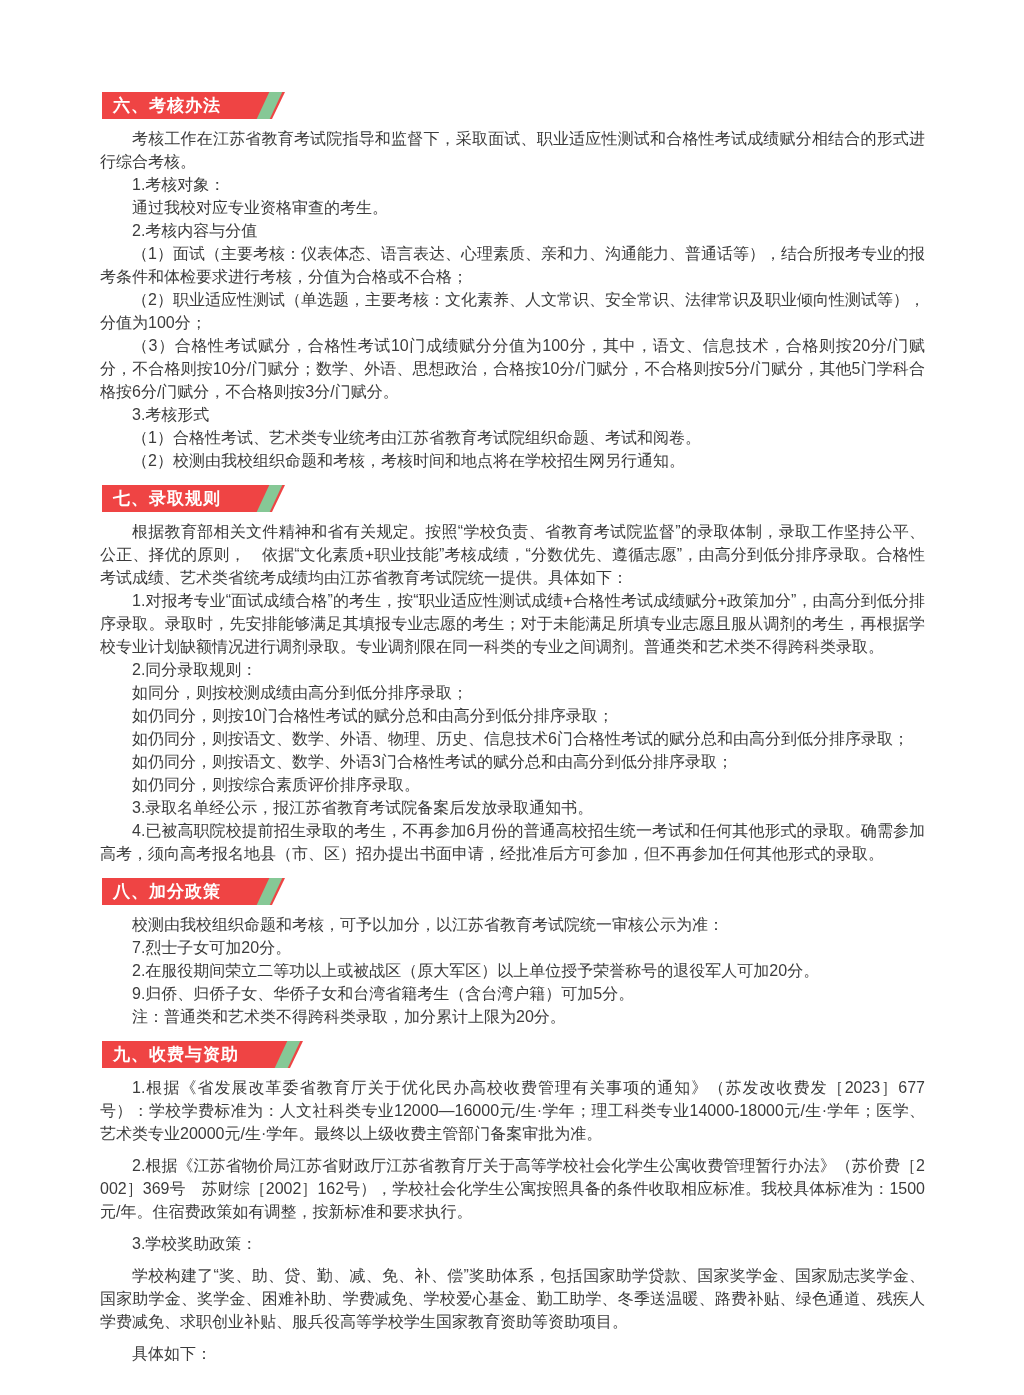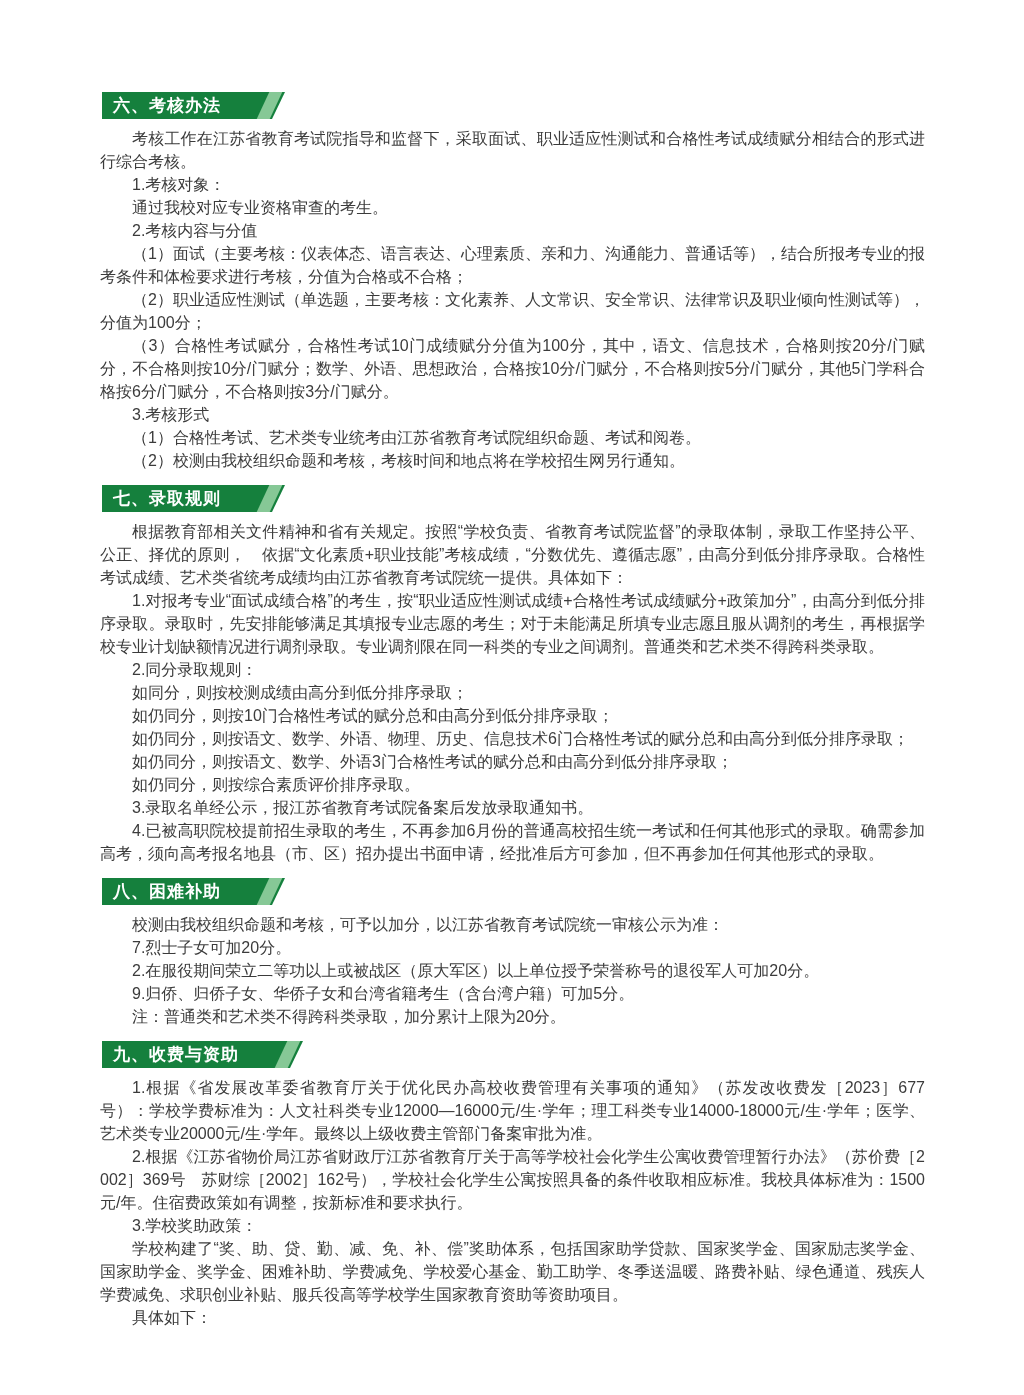--- a/index.html
+++ b/index.html
@@ -25,21 +25,21 @@
   }
   .section { margin: 0; }
   .banner {
     position: relative;
     display: inline-block;
     box-sizing: border-box;
     height: 27px;
     line-height: 27px;
     padding: 0 64px 0 11px;
     margin: 13px 0 8px 2px;
-    background: #15803d;
+    background: #ef4444;
     color: #ffffff;
     font-weight: bold;
     font-size: 17px;
     letter-spacing: 1px;
     clip-path: polygon(0 0, 100% 0, calc(100% - 13px) 100%, 0 100%);
   }
   .section:first-child .banner { margin-top: 0; }
   .banner::after {
     content: "";
     position: absolute;
@@ -55,25 +55,25 @@
     z-index: 2;
     white-space: nowrap;
   }
   .para {
     margin: 0;
     text-indent: 2em;
     text-align: justify;
     word-break: break-all;
     overflow-wrap: anywhere;
   }
-  .para.gap { }
+  .para.gap { margin-top: 9px; }
 </style>
 </head>
 <body>
 
 <div class="page">
   <div class="content" id="content">
       <section class="section"><div class="banner"><span class="banner-text">六、考核办法</span></div><p class="para">考核工作在江苏省教育考试院指导和监督下，采取面试、职业适应性测试和合格性考试成绩赋分相结合的形式进行综合考核。</p><p class="para">1.考核对象：</p><p class="para">通过我校对应专业资格审查的考生。</p><p class="para">2.考核内容与分值</p><p class="para">（1）面试（主要考核：仪表体态、语言表达、心理素质、亲和力、沟通能力、普通话等），结合所报考专业的报考条件和体检要求进行考核，分值为合格或不合格；</p><p class="para">（2）职业适应性测试（单选题，主要考核：文化素养、人文常识、安全常识、法律常识及职业倾向性测试等），分值为100分；</p><p class="para">（3）合格性考试赋分，合格性考试10门成绩赋分分值为100分，其中，语文、信息技术，合格则按20分/门赋分，不合格则按10分/门赋分；数学、外语、思想政治，合格按10分/门赋分，不合格则按5分/门赋分，其他5门学科合格按6分/门赋分，不合格则按3分/门赋分。</p><p class="para">3.考核形式</p><p class="para">（1）合格性考试、艺术类专业统考由江苏省教育考试院组织命题、考试和阅卷。</p><p class="para">（2）校测由我校组织命题和考核，考核时间和地点将在学校招生网另行通知。</p></section>
       <section class="section"><div class="banner"><span class="banner-text">七、录取规则</span></div><p class="para">根据教育部相关文件精神和省有关规定。按照“学校负责、省教育考试院监督”的录取体制，录取工作坚持公平、公正、择优的原则，　依据“文化素质+职业技能”考核成绩，“分数优先、遵循志愿”，由高分到低分排序录取。合格性考试成绩、艺术类省统考成绩均由江苏省教育考试院统一提供。具体如下：</p><p class="para">1.对报考专业“面试成绩合格”的考生，按“职业适应性测试成绩+合格性考试成绩赋分+政策加分”，由高分到低分排序录取。录取时，先安排能够满足其填报专业志愿的考生；对于未能满足所填专业志愿且服从调剂的考生，再根据学校专业计划缺额情况进行调剂录取。专业调剂限在同一科类的专业之间调剂。普通类和艺术类不得跨科类录取。</p><p class="para">2.同分录取规则：</p><p class="para">如同分，则按校测成绩由高分到低分排序录取；</p><p class="para">如仍同分，则按10门合格性考试的赋分总和由高分到低分排序录取；</p><p class="para">如仍同分，则按语文、数学、外语、物理、历史、信息技术6门合格性考试的赋分总和由高分到低分排序录取；</p><p class="para">如仍同分，则按语文、数学、外语3门合格性考试的赋分总和由高分到低分排序录取；</p><p class="para">如仍同分，则按综合素质评价排序录取。</p><p class="para">3.录取名单经公示，报江苏省教育考试院备案后发放录取通知书。</p><p class="para">4.已被高职院校提前招生录取的考生，不再参加6月份的普通高校招生统一考试和任何其他形式的录取。确需参加高考，须向高考报名地县（市、区）招办提出书面申请，经批准后方可参加，但不再参加任何其他形式的录取。</p></section>
-      <section class="section"><div class="banner"><span class="banner-text">八、困难补助</span></div><p class="para">校测由我校组织命题和考核，可予以加分，以江苏省教育考试院统一审核公示为准：</p><p class="para">7.烈士子女可加20分。</p><p class="para">2.在服役期间荣立二等功以上或被战区（原大军区）以上单位授予荣誉称号的退役军人可加20分。</p><p class="para">9.归侨、归侨子女、华侨子女和台湾省籍考生（含台湾户籍）可加5分。</p><p class="para">注：普通类和艺术类不得跨科类录取，加分累计上限为20分。</p></section>
+      <section class="section"><div class="banner"><span class="banner-text">八、加分政策</span></div><p class="para">校测由我校组织命题和考核，可予以加分，以江苏省教育考试院统一审核公示为准：</p><p class="para">7.烈士子女可加20分。</p><p class="para">2.在服役期间荣立二等功以上或被战区（原大军区）以上单位授予荣誉称号的退役军人可加20分。</p><p class="para">9.归侨、归侨子女、华侨子女和台湾省籍考生（含台湾户籍）可加5分。</p><p class="para">注：普通类和艺术类不得跨科类录取，加分累计上限为20分。</p></section>
       <section class="section"><div class="banner"><span class="banner-text">九、收费与资助</span></div><p class="para">1.根据《省发展改革委省教育厅关于优化民办高校收费管理有关事项的通知》（苏发改收费发［2023］677号）：学校学费标准为：人文社科类专业12000—16000元/生·学年；理工科类专业14000-18000元/生·学年；医学、艺术类专业20000元/生·学年。最终以上级收费主管部门备案审批为准。</p><p class="para gap">2.根据《江苏省物价局江苏省财政厅江苏省教育厅关于高等学校社会化学生公寓收费管理暂行办法》（苏价费［2002］369号　苏财综［2002］162号），学校社会化学生公寓按照具备的条件收取相应标准。我校具体标准为：1500元/年。住宿费政策如有调整，按新标准和要求执行。</p><p class="para gap">3.学校奖助政策：</p><p class="para gap">学校构建了“奖、助、贷、勤、减、免、补、偿”奖助体系，包括国家助学贷款、国家奖学金、国家励志奖学金、国家助学金、奖学金、困难补助、学费减免、学校爱心基金、勤工助学、冬季送温暖、路费补贴、绿色通道、残疾人学费减免、求职创业补贴、服兵役高等学校学生国家教育资助等资助项目。</p><p class="para gap">具体如下：</p></section>
     </div>
 </div>
 
 </body></html>

